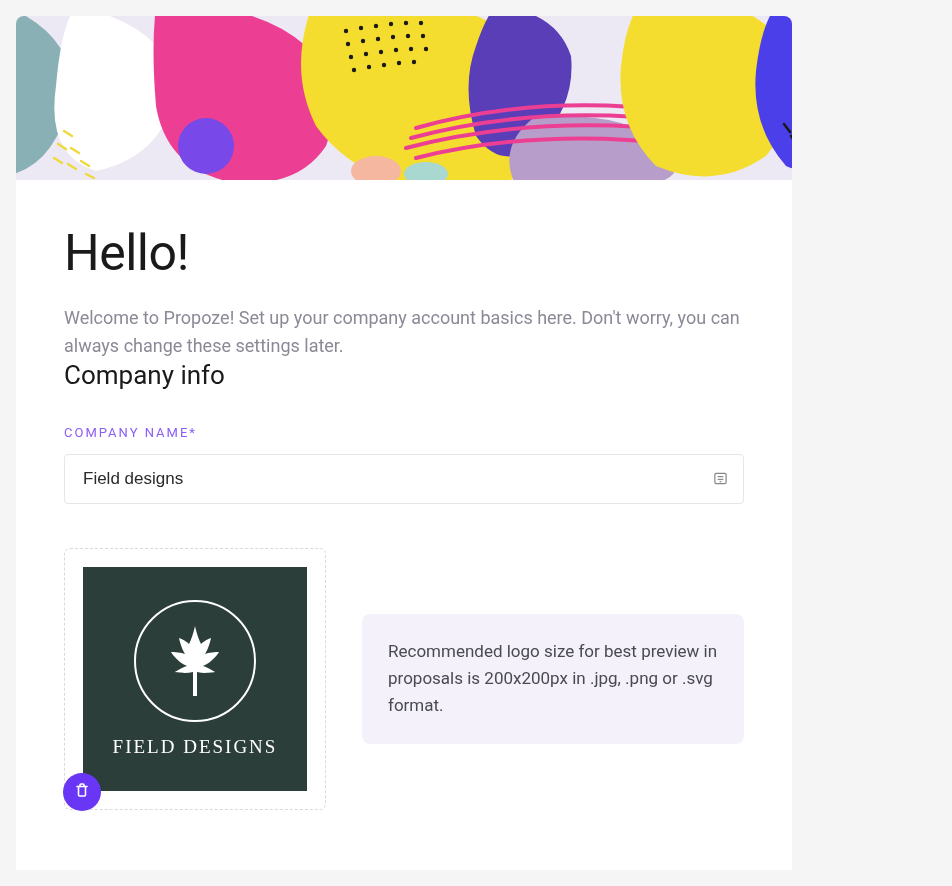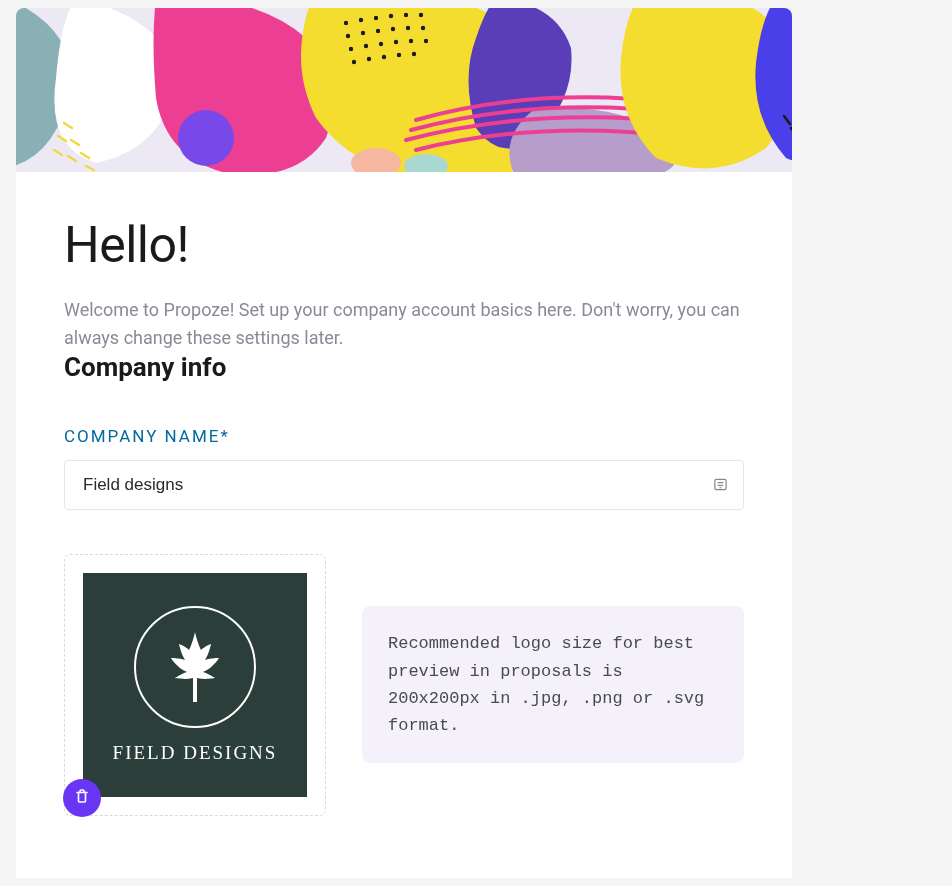--- a/index.html
+++ b/index.html
@@ -11,21 +11,21 @@
       font-family: -apple-system, BlinkMacSystemFont, 'Segoe UI', Roboto, Helvetica, Arial, sans-serif;
       background: #f5f5f5;
       width: 952px;
       height: 886px;
       overflow: hidden;
     }
     .page-container {
       width: 808px;
       height: 886px;
       background: #f5f5f5;
-      padding: 8px 16px;
+      padding: 16px 16px;
     }
     .card {
       background: #fff;
       border-radius: 8px 8px 0 0;
       overflow: hidden;
       height: 100%;
       position: relative;
     }
     .hero-banner {
       height: 164px;
@@ -48,28 +48,28 @@
       margin-bottom: 22px;
     }
     .welcome-text {
       font-size: 18px;
       line-height: 1.55;
       color: #8a8a97;
       max-width: 820px;
     }
     .section-title {
       font-size: 26px;
-      font-weight: 700;
+      font-weight: 400;
       color: #1a1a1a;
-      margin-bottom: 44px;
+      margin-bottom: 35px;
     }
     .field-label {
-      font-size: 17px;
+      font-size: 13px;
       letter-spacing: 2px;
-      color: #0369a1;
+      color: #8b5cf6;
       text-transform: uppercase;
       margin-bottom: 14px;
       font-weight: 400;
     }
     .input-wrapper {
       position: relative;
       margin-bottom: 44px;
     }
     .text-input {
       width: 100%;
@@ -149,21 +149,20 @@
       cursor: pointer;
     }
     .hint-box {
       background: #f4f1fb;
       border-radius: 8px;
       padding: 24px 26px;
       flex: 1;
       font-size: 17px;
       line-height: 1.6;
       color: #4a4a52;
-      font-family: Liberation Mono, monospace;
     }
   </style>
 </head>
 <body>
 
 <div class="page-container">
   <div class="card">
 
     <div class="hero-banner">
       <svg width="920" height="164" viewBox="0 0 920 164" xmlns="http://www.w3.org/2000/svg">

